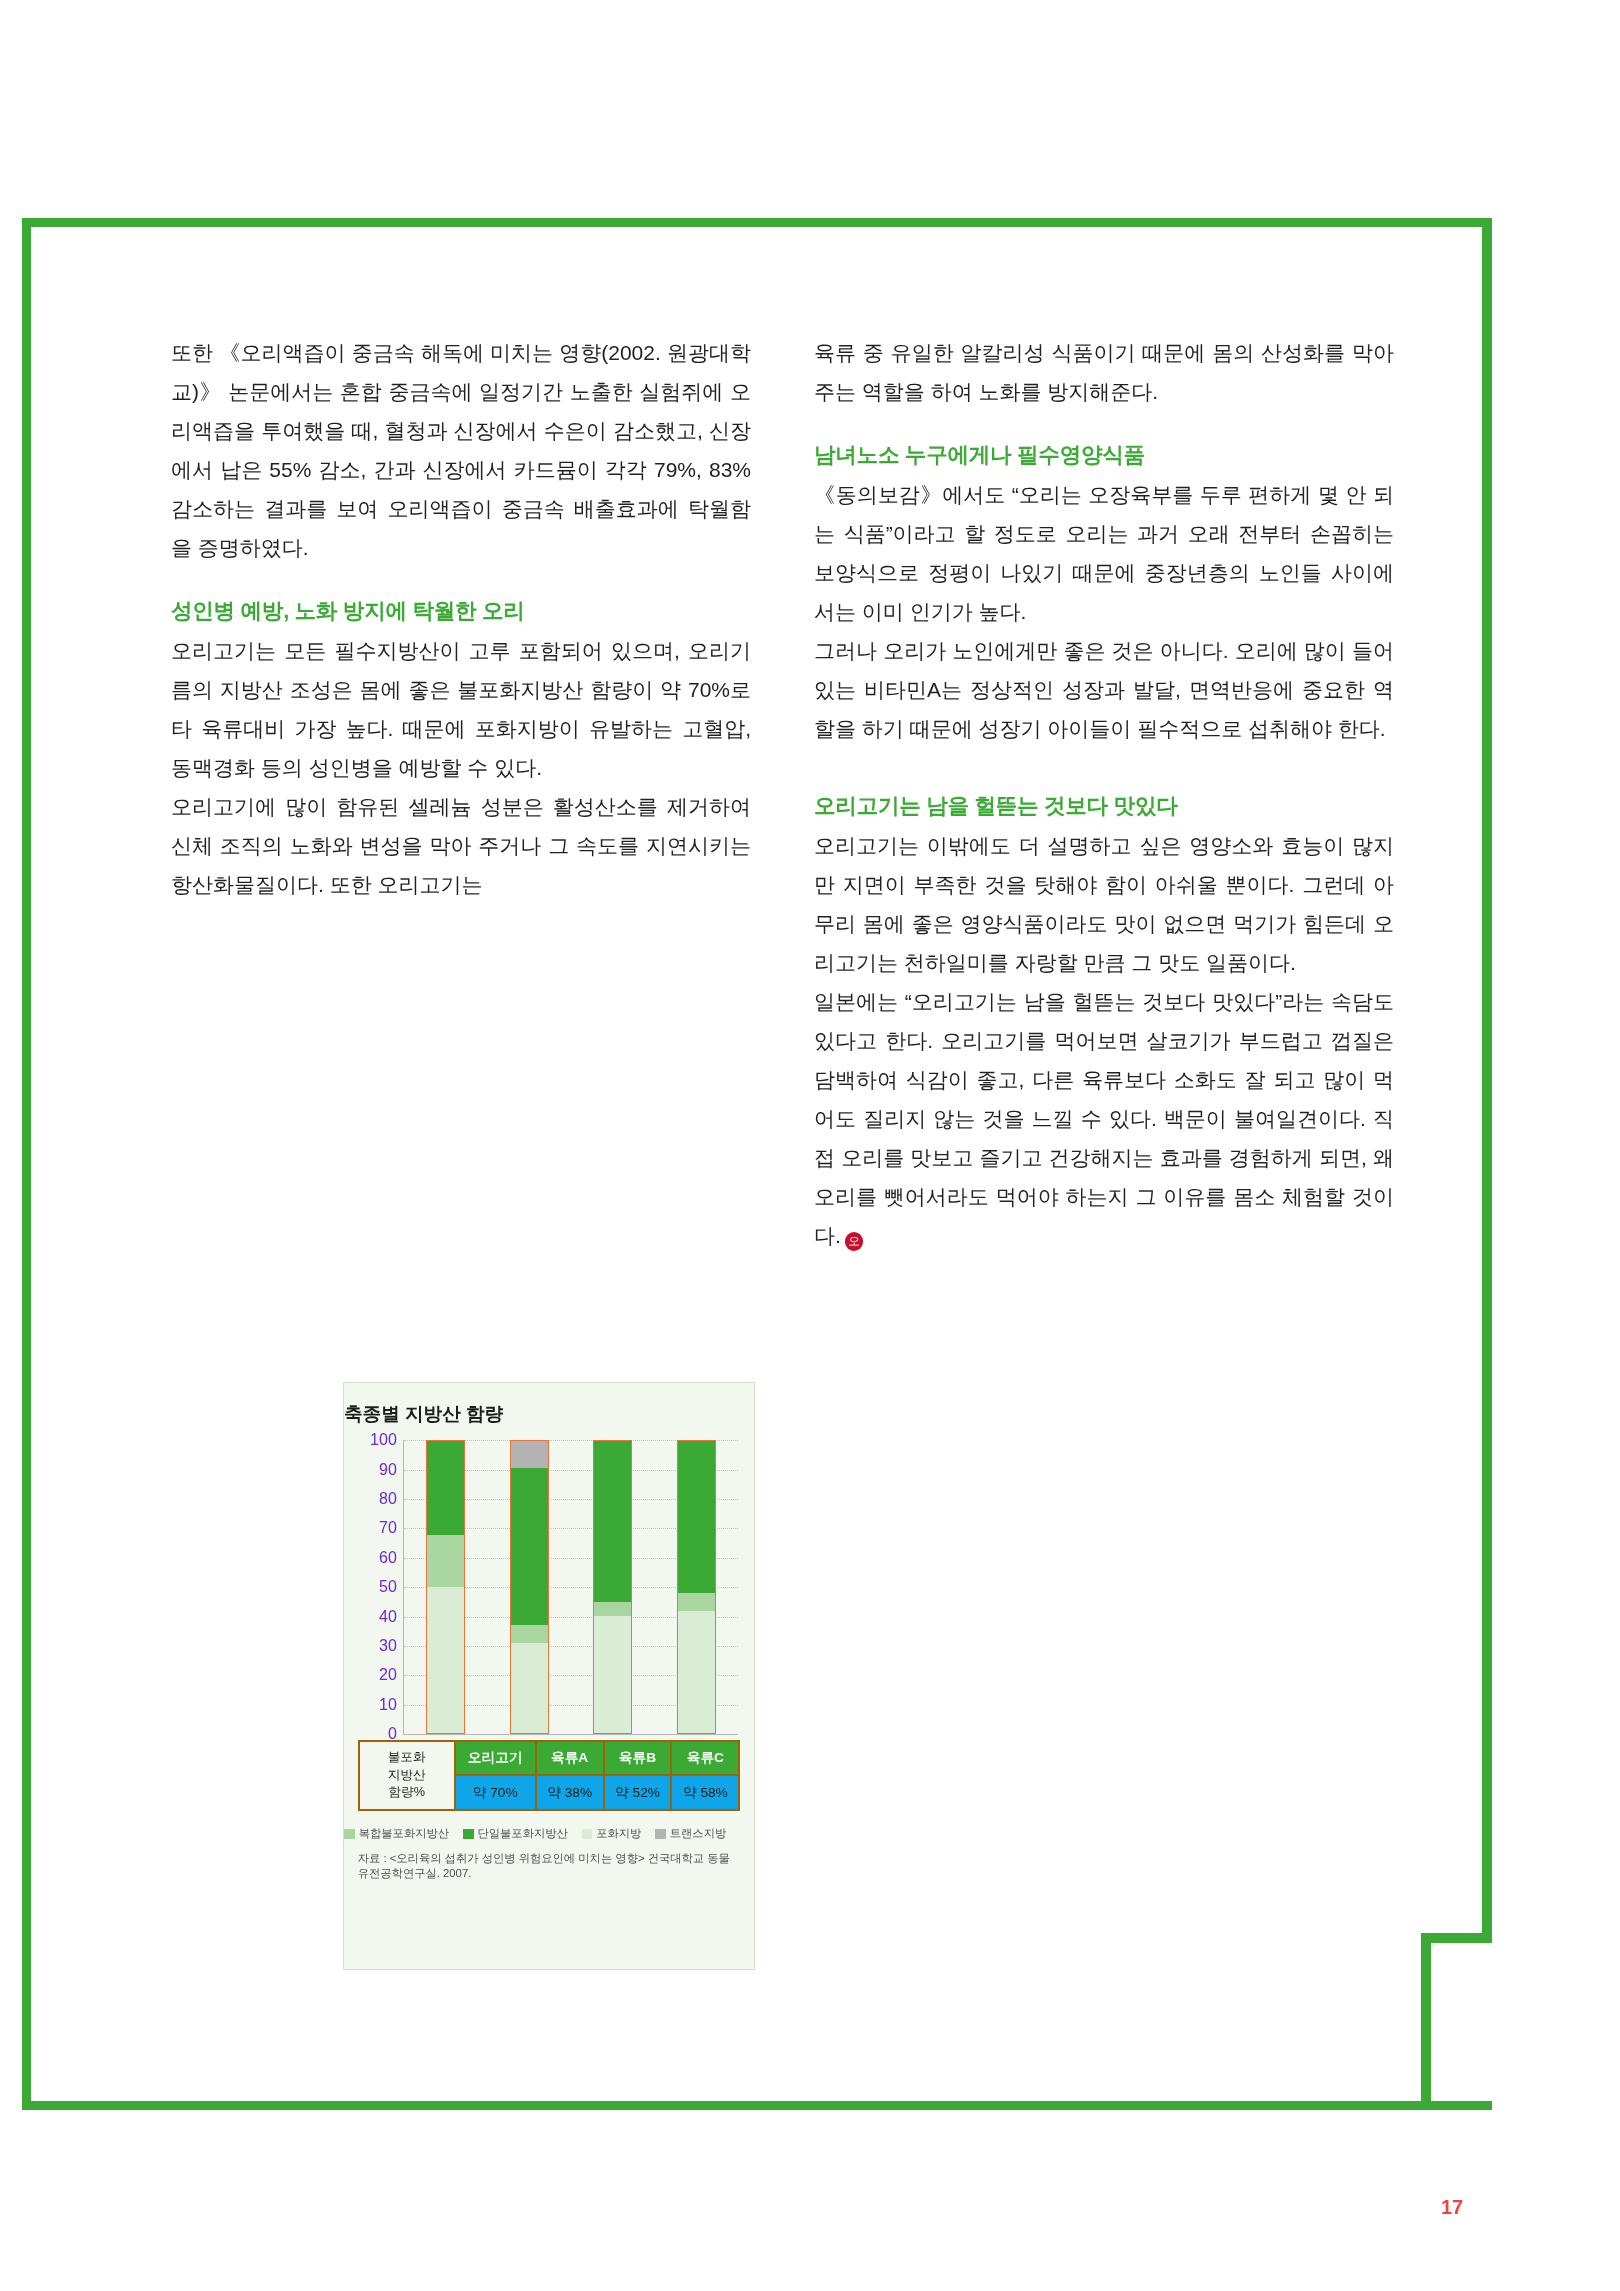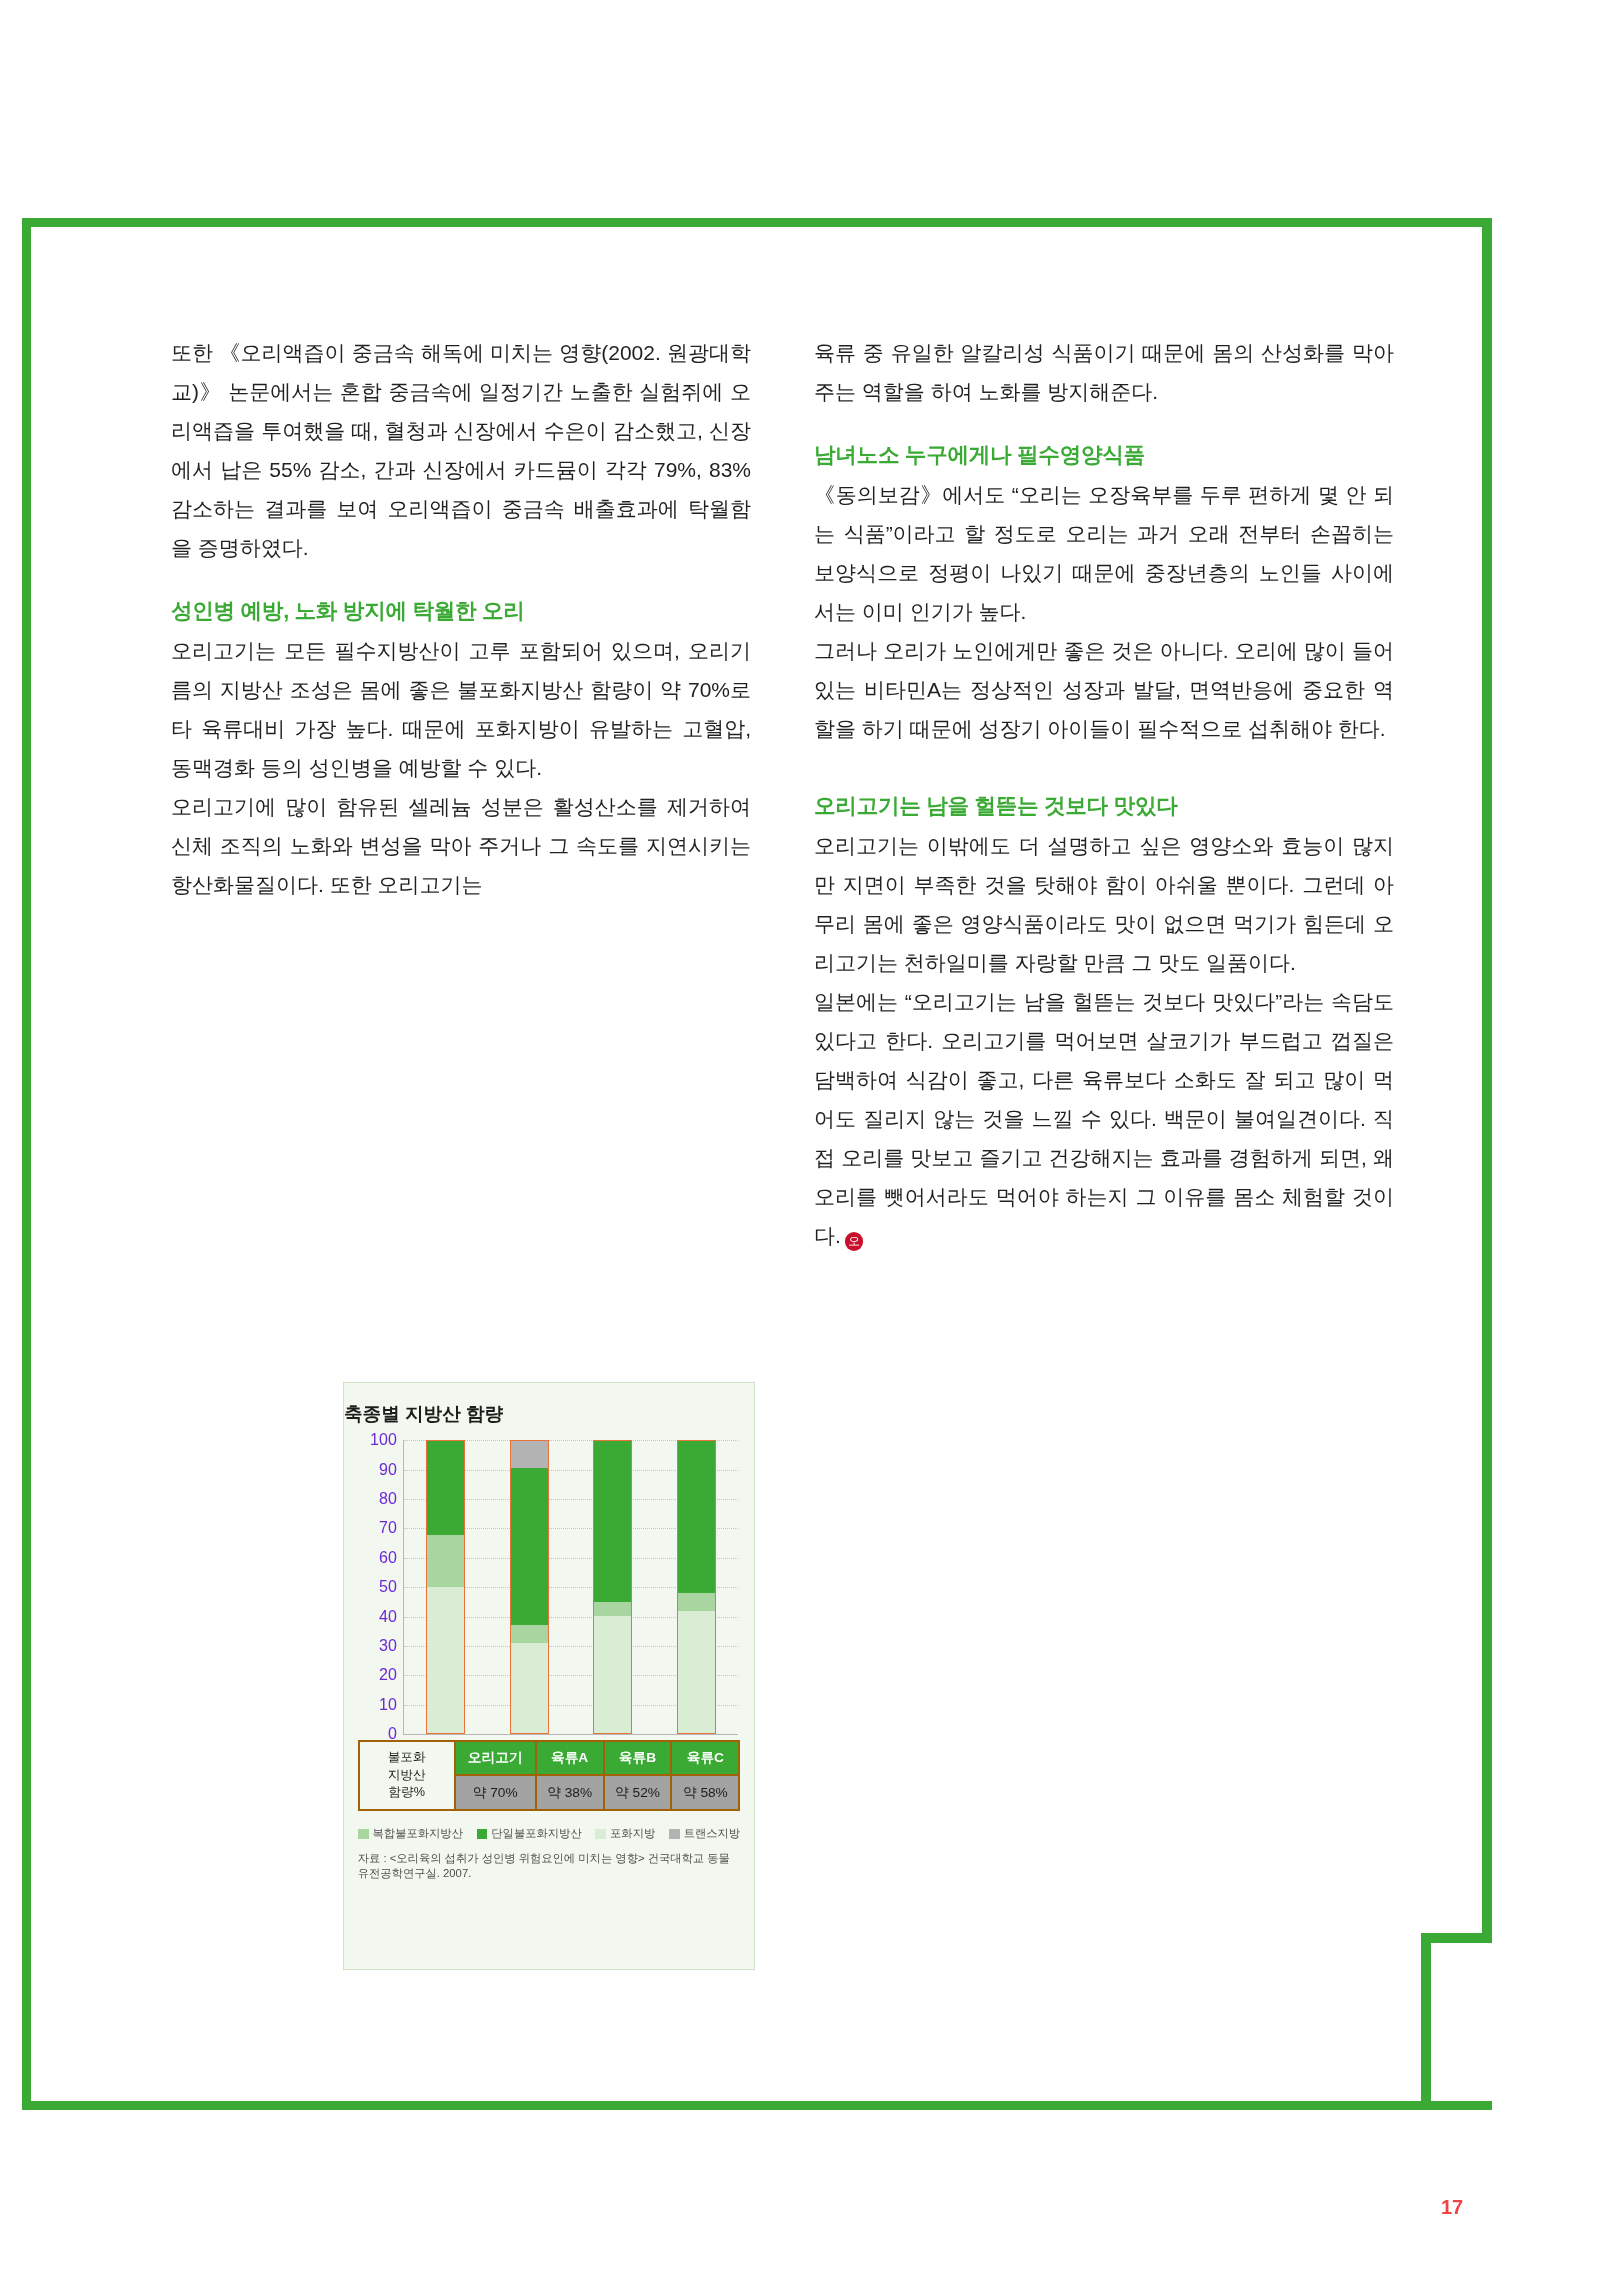--- a/index.html
+++ b/index.html
@@ -124,24 +124,24 @@
     font-size:13.7px;
   }
   .ctable td{
     border:2px solid #a16207;
     text-align:center;
     padding:6.9px 2px;
     color:#1d1d1b;
   }
   .ctable .hdr{ background:#3aaa35; color:#fff; font-weight:bold; }
   .ctable .lbl{ background:#f2f8ef; width:90px; font-size:12.7px; line-height:17.6px; color:#1d1d1b; }
-  .ctable .val{ background:#a3a3a3;margin-left:41px; }
+  .ctable .val{ background:#0ea5e9;margin-left:41px; }
 
   .legend{
-    display:flex; justify-content:center; gap:13.7px;
+    display:flex; justify-content:flex-start; gap:13.7px;
     margin-top:15.7px; font-size:11.3px; color:#4d4d4d;
   }
   .legend div{ display:flex; align-items:center; gap:3.9px; }
   .swatch{ width:10.8px; height:10.8px; display:inline-block; }
 
   .source{
     font-size:11.3px; color:#4d4d4d;
     margin:9.8px 13.7px 0 13.7px;
     text-align:left;
   }

